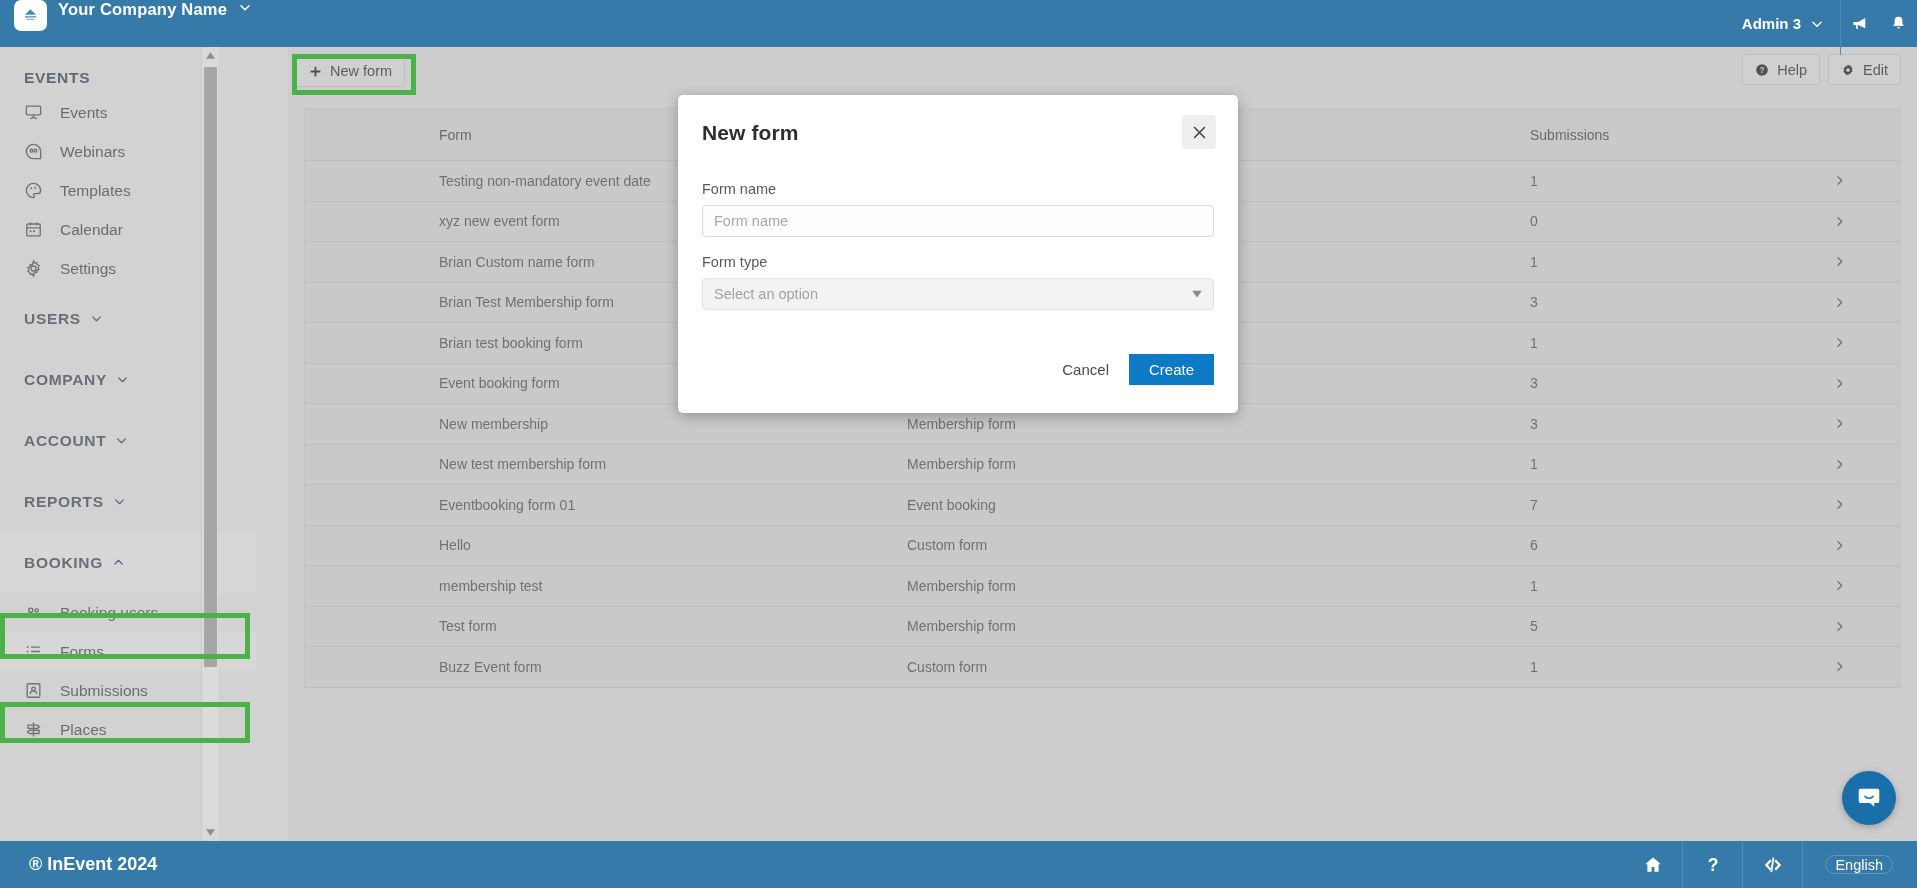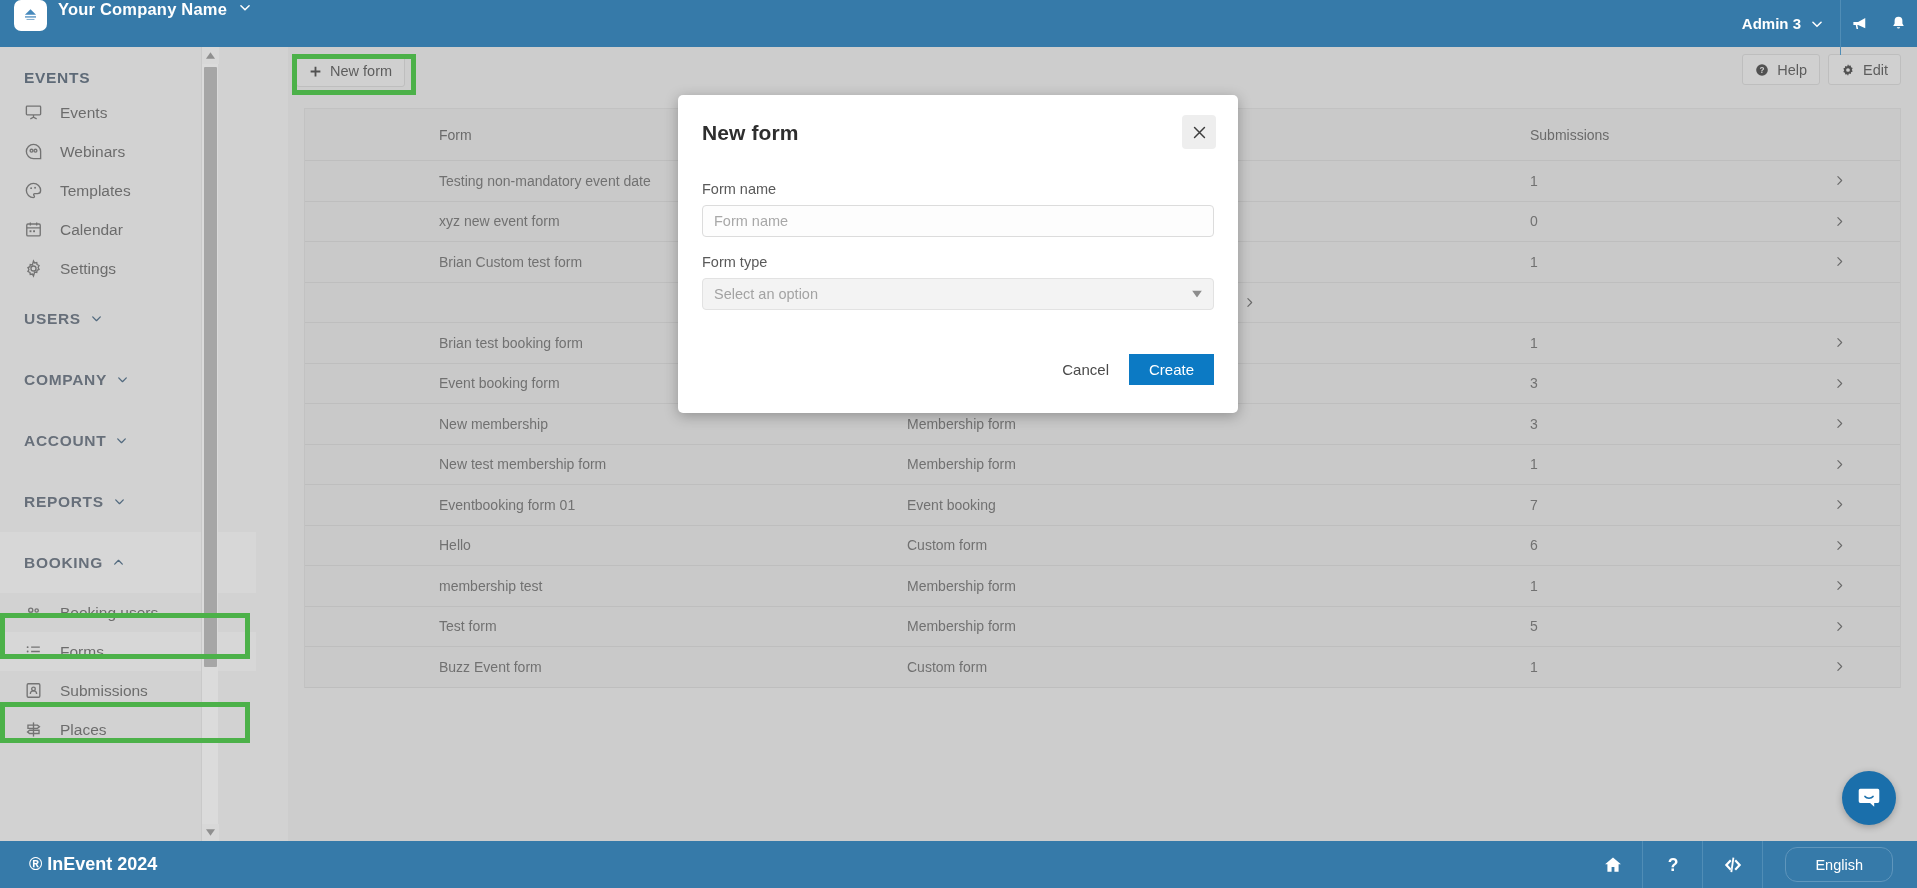--- a/index.html
+++ b/index.html
@@ -254,21 +254,21 @@
   .f-ico {
     width: 60px; height: 47px;
     display: flex; align-items: center; justify-content: center;
   }
   .f-ico svg { fill: #fff; display: block; }
   .f-ico.sep { border-right: 1px solid #2a74a6; }
   .lang-btn {
     margin: 0 24px 0 22px;
     border: 1px solid #3c7fae; border-radius: 12px;
     color: #fff; font-size: 14.5px;
-    height: 35px; padding: 0 29px;
+    height: 19px; padding: 0 9px;
     display: flex; align-items: center; cursor: pointer;
     background: transparent;
     font-family: "Liberation Sans", sans-serif;
   }
 
   
   .chat-bubble {
     position: absolute; right: 21px; bottom: 63px;
     width: 54px; height: 54px; border-radius: 50%;
     background: #1a6fab;
@@ -546,30 +546,31 @@
             <div class="c-name">xyz new event form</div>
             <div class="c-type"></div>
             <div class="c-subs">0</div>
             <div class="c-arrow">
               <svg width="13" height="13" viewBox="0 0 24 24">
                 <path d="M9 5 l7 7 l-7 7" stroke-linecap="round" stroke-linejoin="round"></path>
               </svg>
             </div>
           </div>
           <div class="trow">
-            <div class="c-name">Brian Custom test form</div>
+            <div class="c-name">Brian Custom name form</div>
             <div class="c-type"></div>
             <div class="c-subs">1</div>
             <div class="c-arrow">
               <svg width="13" height="13" viewBox="0 0 24 24">
                 <path d="M9 5 l7 7 l-7 7" stroke-linecap="round" stroke-linejoin="round"></path>
               </svg>
             </div>
           </div>
           <div class="trow">
+            <div class="c-name">Brian Test Membership form</div>
             <div class="c-type"></div>
             <div class="c-subs">3</div>
             <div class="c-arrow">
               <svg width="13" height="13" viewBox="0 0 24 24">
                 <path d="M9 5 l7 7 l-7 7" stroke-linecap="round" stroke-linejoin="round"></path>
               </svg>
             </div>
           </div>
           <div class="trow">
             <div class="c-name">Brian test booking form</div>

